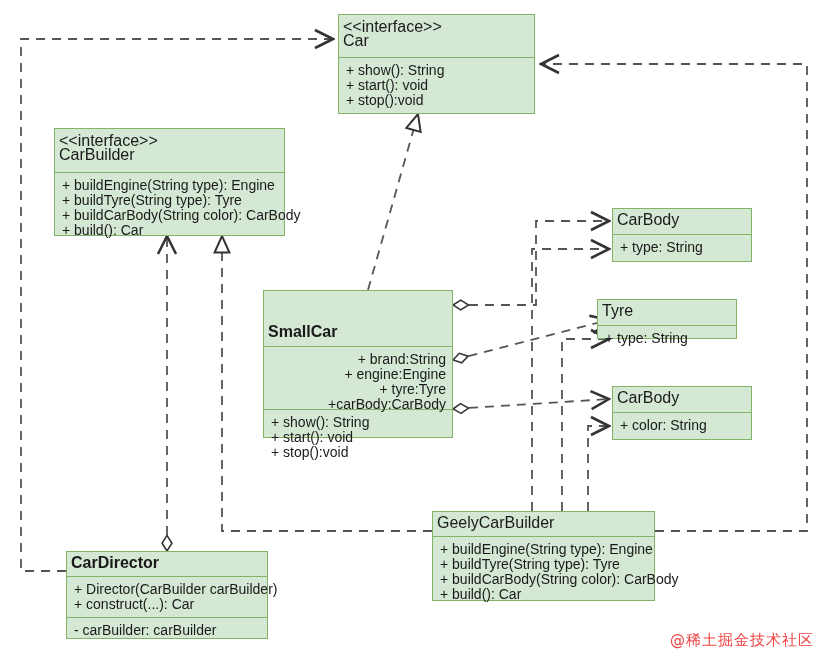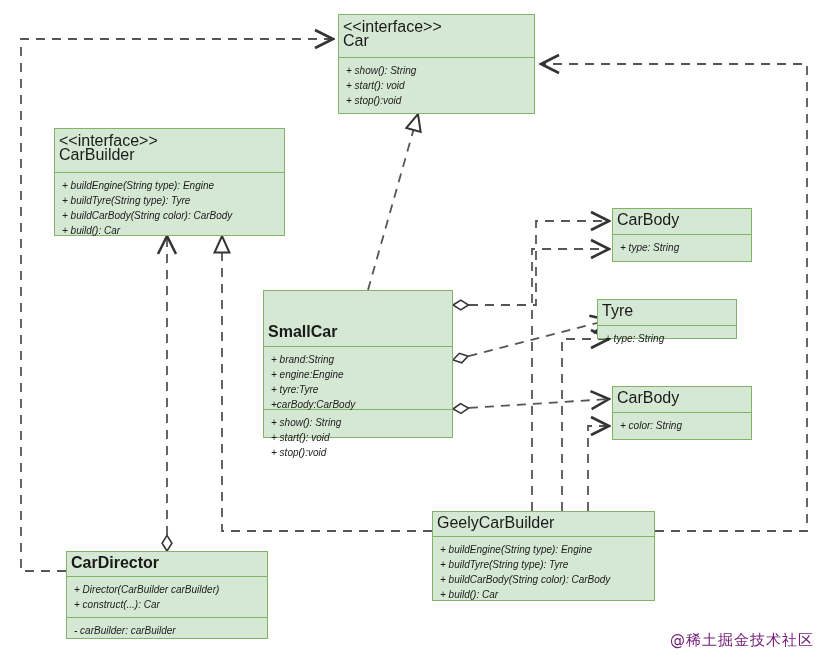--- a/index.html
+++ b/index.html
@@ -37,32 +37,31 @@
   }
   .uml-header .stereotype { display: block; }
   .uml-header .cname { display: block; }
   .uml-header.bold .cname { font-weight: bold; }
   .uml-compartment {
     border-top: 1px solid #82b366;
     padding: 5px 6px 5px 7px;
     box-sizing: border-box;
   }
   .uml-compartment .row {
-    font-size: 10px;
+    font-size: 14px;
     color: #1a1a1a;
     line-height: 15px;
     white-space: nowrap;
-    font-style: italic;
   }
   .watermark {
     position: absolute;
     right: 12px;
     bottom: 8px;
     font-size: 15px;
-    color: #701a75;
+    color: #ef4444;
     font-family: "DejaVu Sans", sans-serif;
     letter-spacing: 1px;
     z-index: 3;
   }
 </style>
 </head>
 <body>
 
 <div id="canvas">
 
@@ -127,21 +126,21 @@
       <div class="row">+ buildTyre(String type): Tyre</div>
       <div class="row">+ buildCarBody(String color): CarBody</div>
       <div class="row">+ build(): Car</div>
     </div>
   </div>
 
   <div class="uml-class" style="left:263px; top:290px; width:190px; height:148px;">
     <div class="uml-header bold" style="height:25px; padding-top:4px;margin-top:30px;">
       <span class="cname">SmallCar</span>
     </div>
-    <div class="uml-compartment" style="height:63px;">
+    <div class="uml-compartment" style="height:63px;text-align:right;">
       <div class="row">+ brand:String</div>
       <div class="row">+ engine:Engine</div>
       <div class="row">+ tyre:Tyre</div>
       <div class="row">+carBody:CarBody</div>
     </div>
     <div class="uml-compartment">
       <div class="row">+ show(): String</div>
       <div class="row">+ start(): void</div>
       <div class="row">+ stop():void</div>
     </div>

